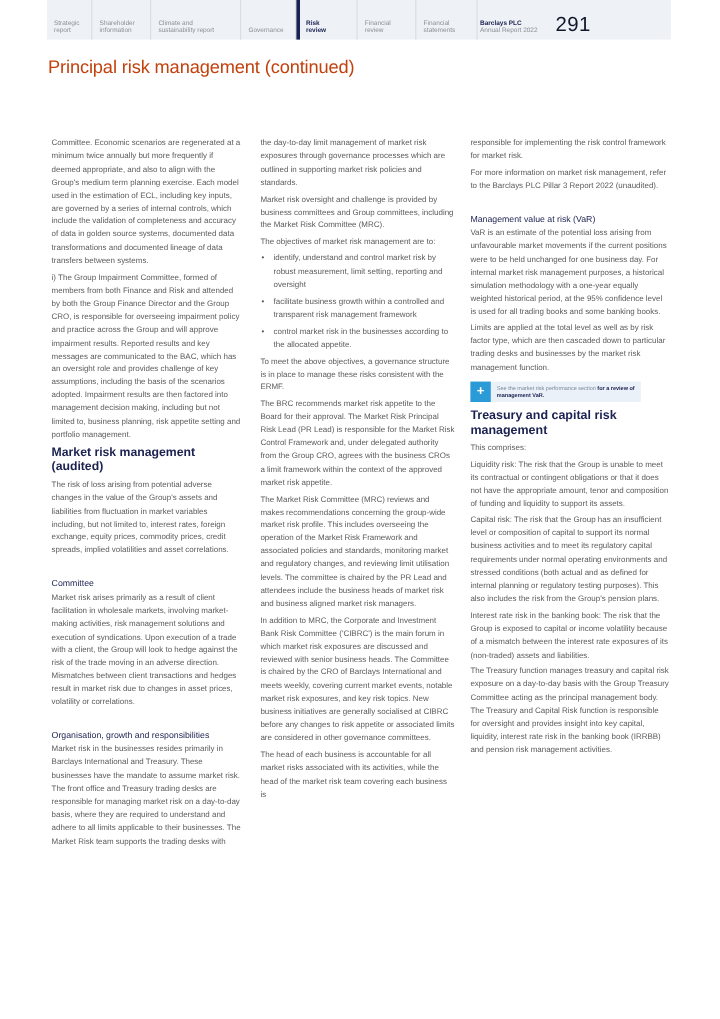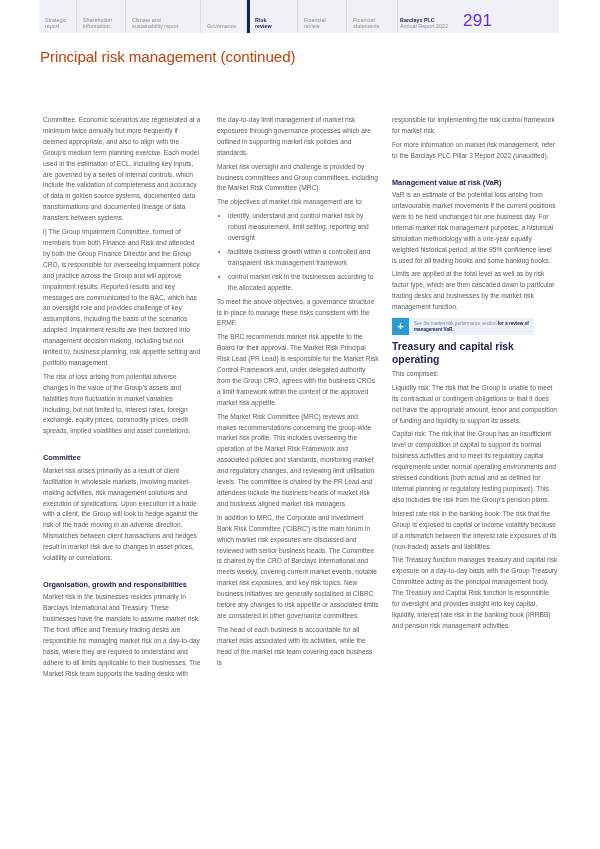--- a/index.html
+++ b/index.html
@@ -19,36 +19,36 @@
   .nav-tab.active { color: #1b2150; font-weight: bold; }
   .nav-tab.active::before {
     content: ""; position: absolute; left: 0; top: 0; width: 3px; height: 33px; background: #1b2150;
   }
   .nav-tab.active { padding-left: 8px; }
   .brand {
     position: absolute; left: 400px; top: 17px; font-size: 5.4px; line-height: 6.4px; color: #8a8f96;
   }
   .brand b { color: #1b2150; display: block; }
   .page-num {
-    position: absolute; left: 463px; top: 11px; font-size: 17px; color: #6d28d9; letter-spacing: 0.3px;
+    position: absolute; left: 463px; top: 11px; font-size: 17px; color: #0f172a; letter-spacing: 0.3px;
   }
   .title {
     position: absolute; left: 40px; top: 38px; font-size: 15.2px; color: #c2410c; font-weight: normal;
     letter-spacing: -0.1px;
   }
   .col { position: absolute; top: 115px; width: 158px; font-size: 6.65px; line-height: 10.9px; }
   .col p { margin: 0 0 3px 0; }
   .c1 { left: 43px; }
   .c2 { left: 217px; width: 162px; }
   .c3 { left: 392px; width: 166px; }
   h2 {
     margin: 2px 0 3px 0; font-size: 10.2px; line-height: 12.5px; color: #1b2150; font-weight: bold;
   }
   h3 {
-    margin: 16px 0 2px 0; font-size: 7.3px; line-height: 10.5px; color: #1b2150; font-weight: bold;
+    margin: 16px 0 2px 0; font-size: 7.3px; line-height: 10.5px; color: #1b2150; font-weight: normal;
   }
   h2.big { font-size: 10.4px; line-height: 12.4px; margin-top: 6px; }
   ul { margin: 0 0 3px 0; padding: 0; list-style: none; }
   ul li { position: relative; padding-left: 11px; margin-bottom: 3px; }
   ul li::before { content: "•"; position: absolute; left: 1px; top: 0; }
   .callout {
     display: flex; align-items: center; background: #eaf1f8; height: 17px; margin: 5px 0 2px 0;
     cursor: pointer; width: 142px;
   }
   .callout-icon {
@@ -95,20 +95,21 @@
     <span>Annual Report 2022</span>
   </div>
   <div class="page-num" style="left:424px">291</div>
 </div>
 
 <h1 class="title">Principal risk management (continued)</h1>
 
 <div class="col c1">
   <p>Committee. Economic scenarios are regenerated at a minimum twice annually but more frequently if deemed appropriate, and also to align with the Group's medium term planning exercise. Each model used in the estimation of ECL, including key inputs, are governed by a series of internal controls, which include the validation of completeness and accuracy of data in golden source systems, documented data transformations and documented lineage of data transfers between systems.</p>
   <p>i) The Group Impairment Committee, formed of members from both Finance and Risk and attended by both the Group Finance Director and the Group CRO, is responsible for overseeing impairment policy and practice across the Group and will approve impairment results. Reported results and key messages are communicated to the BAC, which has an oversight role and provides challenge of key assumptions, including the basis of the scenarios adopted. Impairment results are then factored into management decision making, including but not limited to, business planning, risk appetite setting and portfolio management.</p>
+  <h2>Market risk management (audited)</h2>
   <p>The risk of loss arising from potential adverse changes in the value of the Group's assets and liabilities from fluctuation in market variables including, but not limited to, interest rates, foreign exchange, equity prices, commodity prices, credit spreads, implied volatilities and asset correlations.</p>
   <h3>Committee</h3>
   <p>Market risk arises primarily as a result of client facilitation in wholesale markets, involving market-making activities, risk management solutions and execution of syndications. Upon execution of a trade with a client, the Group will look to hedge against the risk of the trade moving in an adverse direction. Mismatches between client transactions and hedges result in market risk due to changes in asset prices, volatility or correlations.</p>
   <h3>Organisation, growth and responsibilities</h3>
   <p>Market risk in the businesses resides primarily in Barclays International and Treasury. These businesses have the mandate to assume market risk. The front office and Treasury trading desks are responsible for managing market risk on a day-to-day basis, where they are required to understand and adhere to all limits applicable to their businesses. The Market Risk team supports the trading desks with</p>
 </div>
 
 <div class="col c2">
   <p>the day-to-day limit management of market risk exposures through governance processes which are outlined in supporting market risk policies and standards.</p>
   <p>Market risk oversight and challenge is provided by business committees and Group committees, including the Market Risk Committee (MRC).</p>
@@ -130,19 +131,19 @@
   <p>For more information on market risk management, refer to the Barclays PLC Pillar 3 Report 2022 (unaudited).</p>
   <h3>Management value at risk (VaR)</h3>
   <p>VaR is an estimate of the potential loss arising from unfavourable market movements if the current positions were to be held unchanged for one business day. For internal market risk management purposes, a historical simulation methodology with a one-year equally weighted historical period, at the 95% confidence level is used for all trading books and some banking books.</p>
   <p>Limits are applied at the total level as well as by risk factor type, which are then cascaded down to particular trading desks and businesses by the market risk management function.</p>
   <div class="callout">
     <div class="callout-icon">+</div>
     <div class="callout-text">
       <span>See the market risk performance section </span><b>for a review of management VaR.</b>
     </div>
   </div>
-  <h2 class="big">Treasury and capital risk operating</h2>
+  <h2 class="big">Treasury and capital risk management</h2>
   <p>This comprises:</p>
   <p>Liquidity risk: The risk that the Group is unable to meet its contractual or contingent obligations or that it does not have the appropriate amount, tenor and composition of funding and liquidity to support its assets.</p>
   <p>Capital risk: The risk that the Group has an insufficient level or composition of capital to support its normal business activities and to meet its regulatory capital requirements under normal operating environments and stressed conditions (both actual and as defined for internal planning or regulatory testing purposes). This also includes the risk from the Group's pension plans.</p>
   <p>Interest rate risk in the banking book: The risk that the Group is exposed to capital or income volatility because of a mismatch between the interest rate exposures of its (non-traded) assets and liabilities.</p>
   <p>The Treasury function manages treasury and capital risk exposure on a day-to-day basis with the Group Treasury Committee acting as the principal management body. The Treasury and Capital Risk function is responsible for oversight and provides insight into key capital, liquidity, interest rate risk in the banking book (IRRBB) and pension risk management activities.</p>
 </div>
 
 </body></html>

